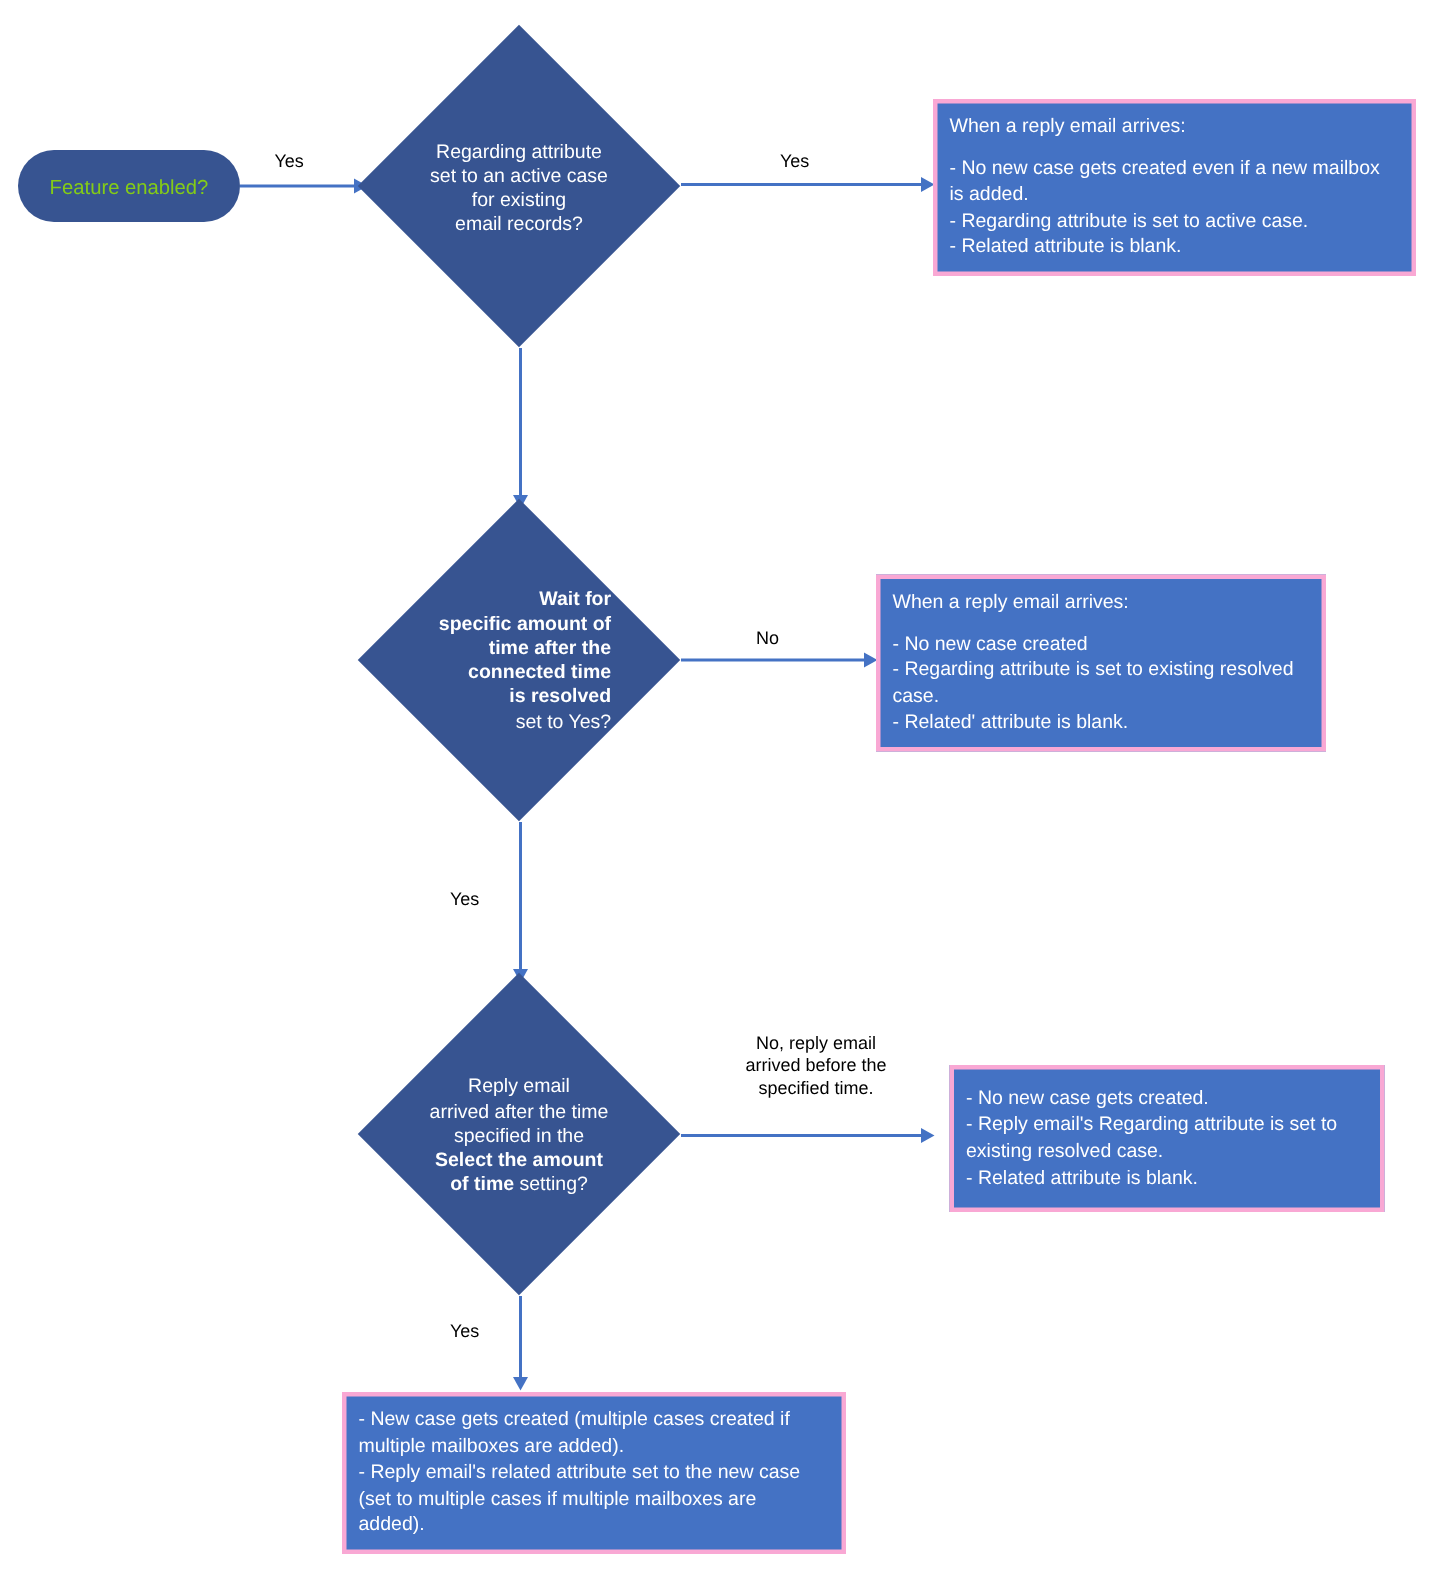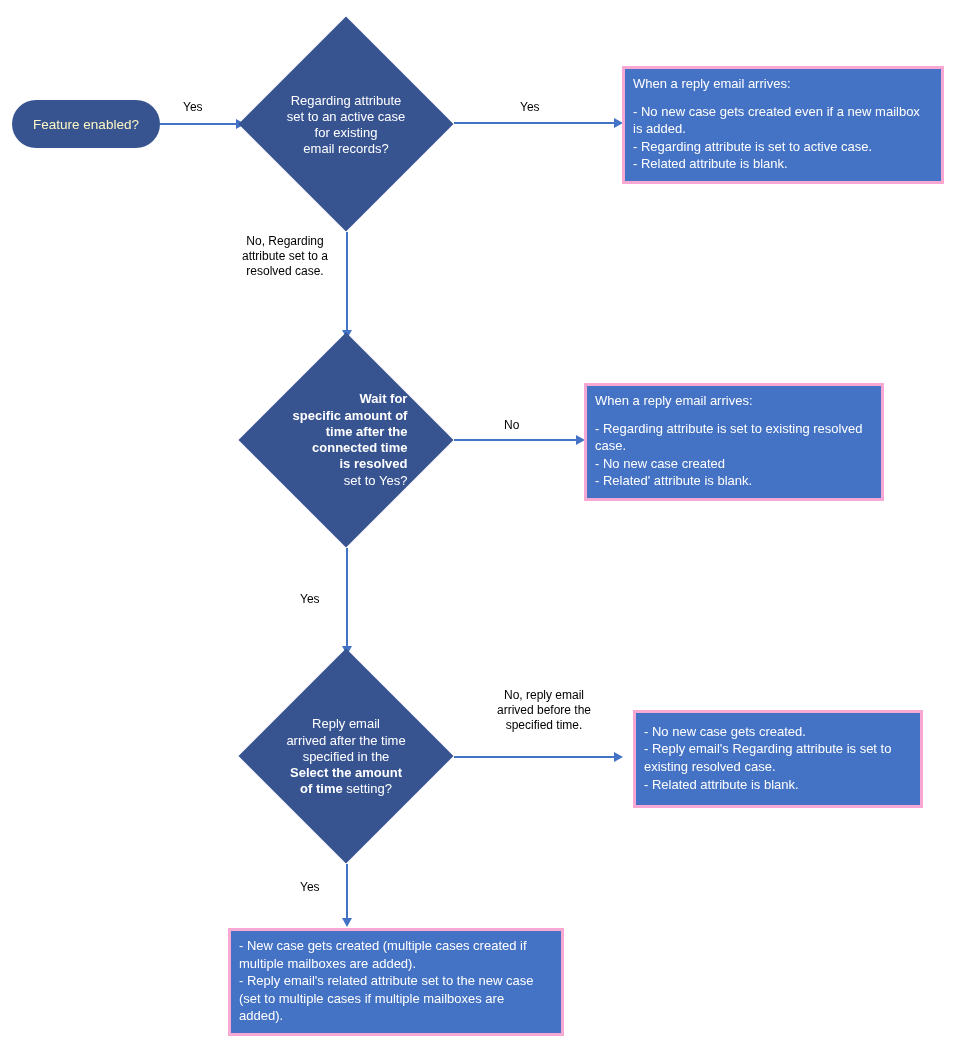--- a/index.html
+++ b/index.html
@@ -11,21 +11,21 @@
     color: #fff;
   }
   .canvas {
     position: relative;
     width: 956px;
     height: 1049px;
   }
   .terminator {
     position: absolute;
     background: #375491;
-    color: #fef9c3;
+    color: #84cc16;
     border-radius: 24px;
     display: flex;
     align-items: center;
     justify-content: center;
     text-align: center;
     font-size: 13.5px;
     padding: 0 6px;
     box-sizing: border-box;
   }
   .diamond {
@@ -119,44 +119,41 @@
 
   <div class="process" style="left:622px; top:66px; width:322px; height:118px;">
     <div style="margin-bottom:10px;">When a reply email arrives:</div>
     <div>- No new case gets created even if a new mailbox is added.</div>
     <div>- Regarding attribute is set to active case.</div>
     <div>- Related attribute is blank.</div>
   </div>
 
   <div class="vline" style="left:346px; top:232px; height:100px;"></div>
   <div class="arrow-d" style="left:342px; top:330px;"></div>
-  <div class="conn-label" style="left:230px; top:234px; width:110px;">
-    <span>No, Regarding attribute set to a resolved case.</span>
-  </div>
 
   <div class="diamond" style="left:270px; top:364px; width:152px; height:152px;"></div>
   <div class="diamond-label" style="left:246px; top:342px; width:208px; height:196px;text-align:right;">
     <div>
       <div class="bold">Wait for</div>
       <div class="bold">specific amount of</div>
       <div class="bold">time after the</div>
       <div class="bold">connected time</div>
       <div class="bold">is resolved</div>
       <div>set to Yes?</div>
     </div>
   </div>
 
   <div class="hline" style="left:454px; top:439px; width:122px;"></div>
   <div class="arrow-r" style="left:576px; top:434.5px;"></div>
   <div class="conn-label" style="left:504px; top:418px;">No</div>
 
   <div class="process" style="left:584px; top:383px; width:300px; height:118px;">
     <div style="margin-bottom:10px;">When a reply email arrives:</div>
+    <div>- No new case created</div>
     <div>- Regarding attribute is set to existing resolved case.</div>
-    <div>- No new case created</div>
     <div>- Related' attribute is blank.</div>
   </div>
 
   <div class="vline" style="left:346px; top:548px; height:100px;"></div>
   <div class="arrow-d" style="left:342px; top:646px;"></div>
   <div class="conn-label" style="left:300px; top:592px;">Yes</div>
 
   <div class="diamond" style="left:270px; top:680px; width:152px; height:152px;"></div>
   <div class="diamond-label" style="left:248px; top:659px; width:196px; height:196px;">
     <div>

